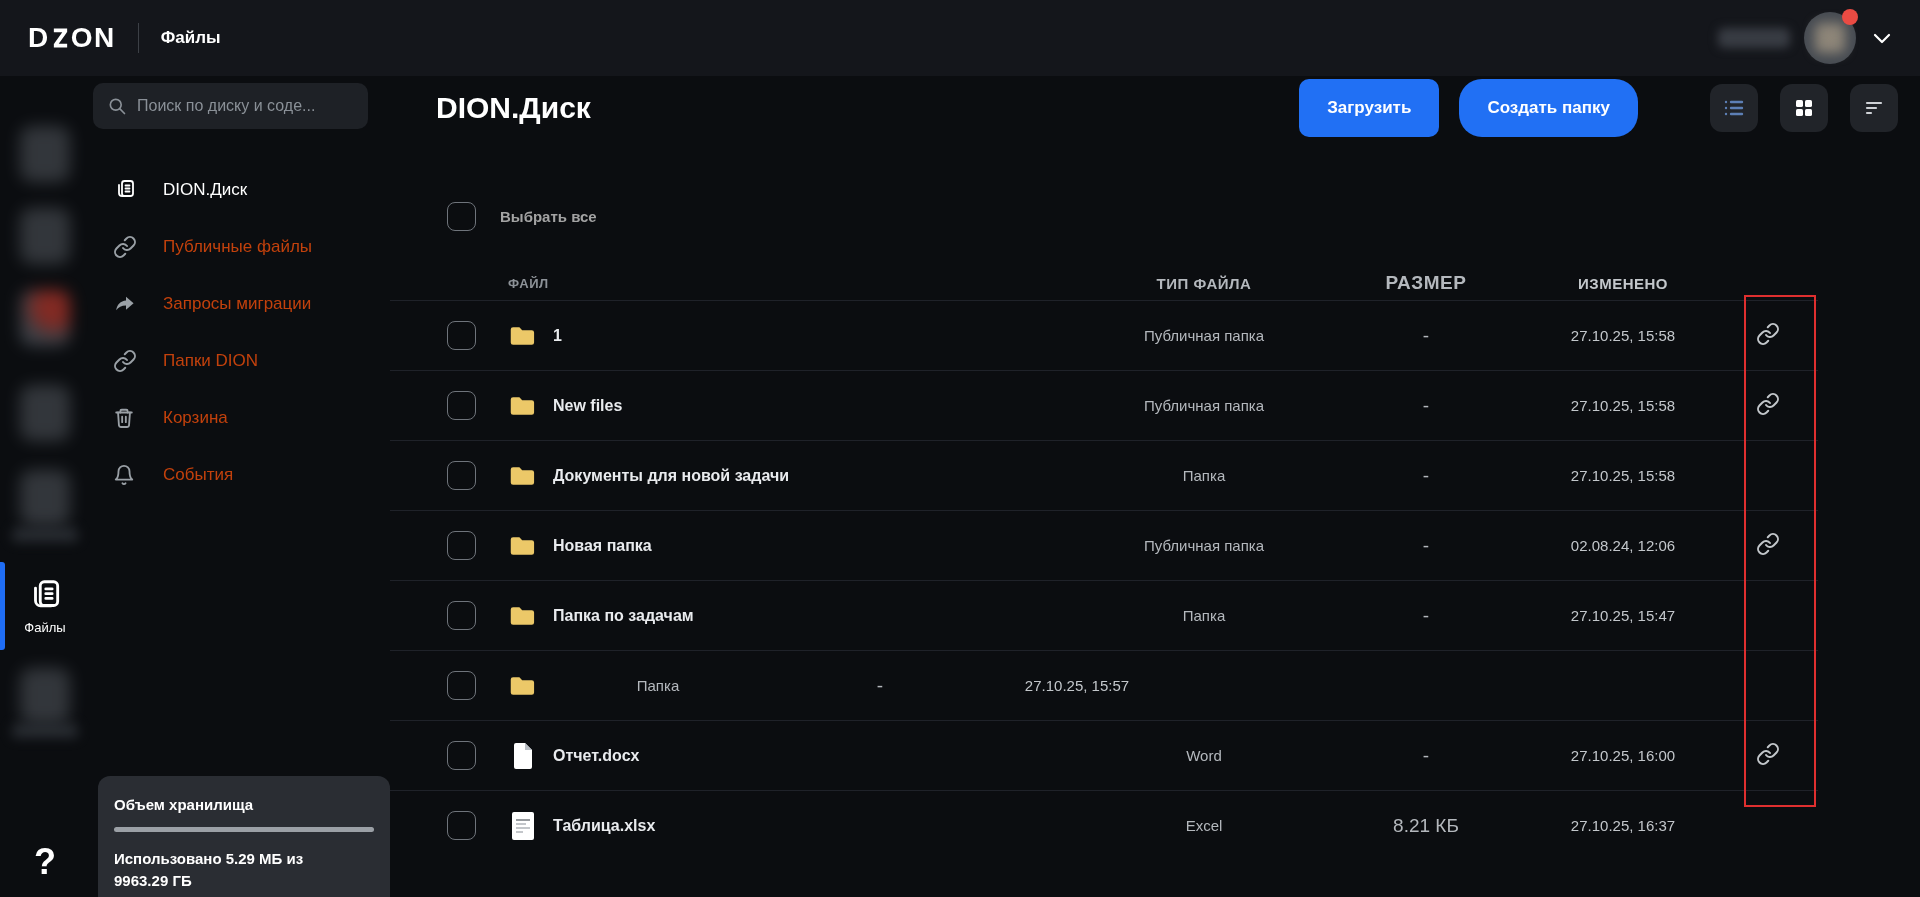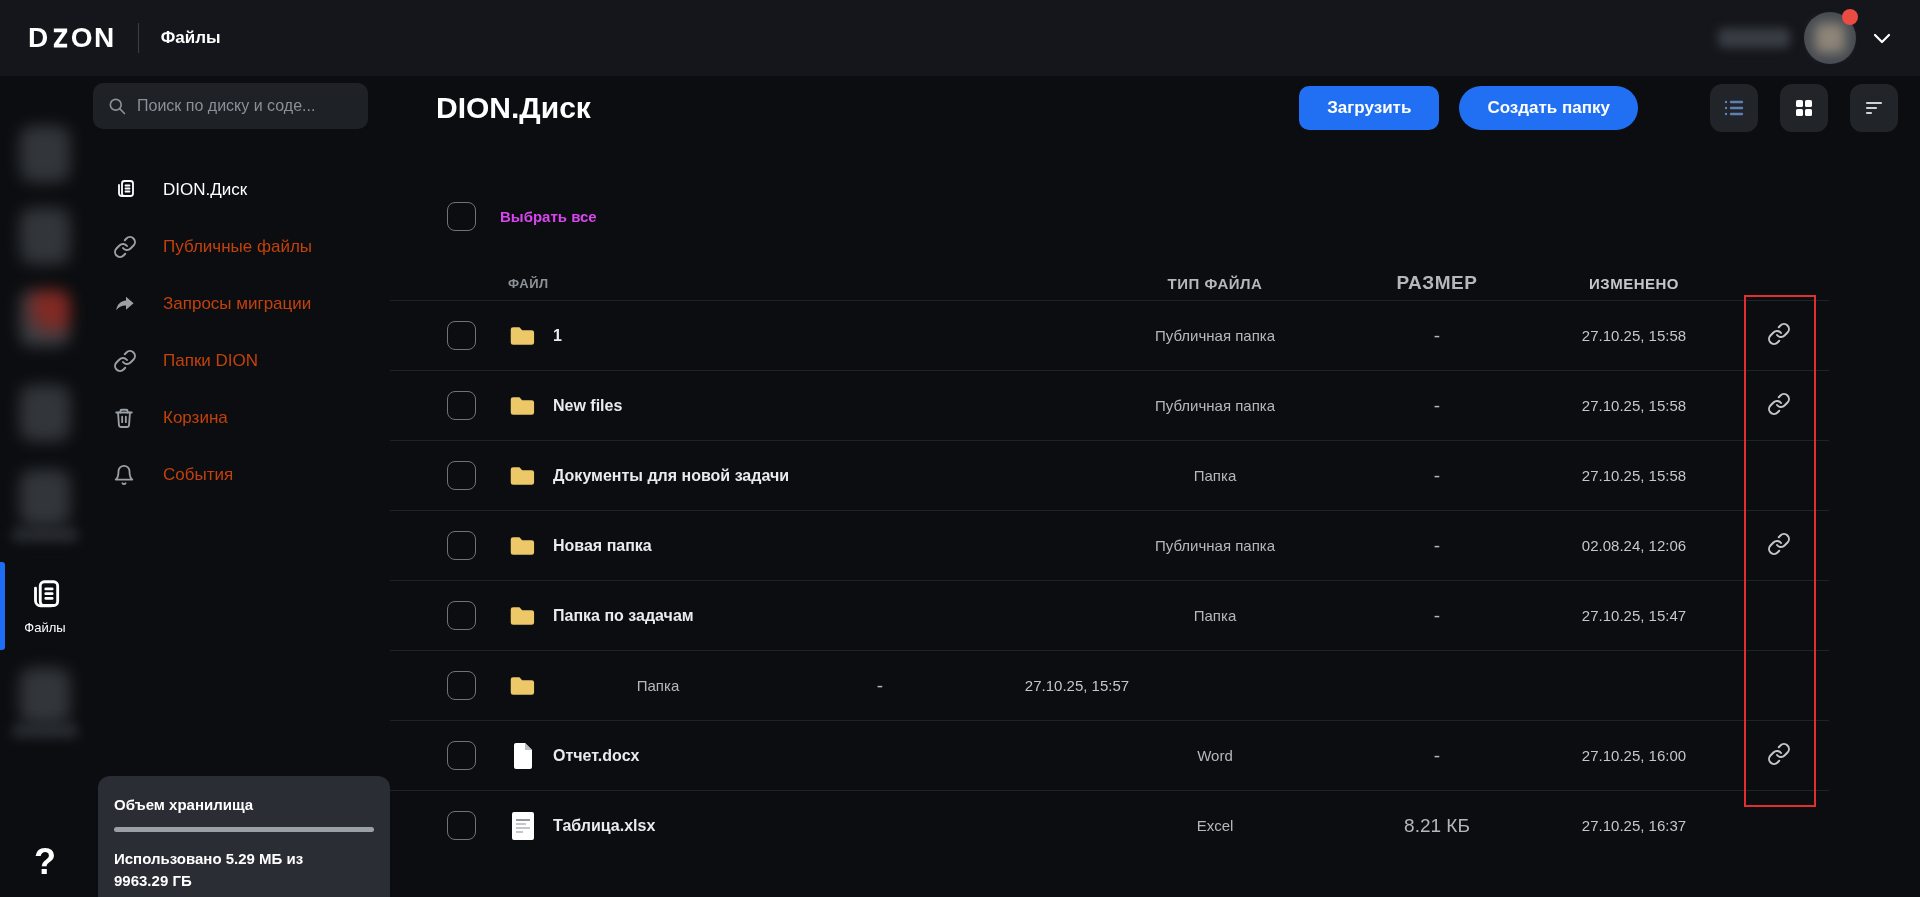--- a/index.html
+++ b/index.html
@@ -51,33 +51,33 @@
   .storage { position:absolute; left:8px; top:700px; width:292px; height:150px; background:#2a2d33;
              border-radius:12px; padding:20px 16px 0 16px; }
   .storage-title { font-size:15px; font-weight:bold; color:#fff; }
   .storage-bar { margin:14px 0 16px 0; height:5px; border-radius:3px; background:#9ba0a6; }
   .storage-usage { font-size:15px; font-weight:bold; color:#fff; line-height:1.45; }
 
   
   .main { position:absolute; top:76px; left:390px; right:0; bottom:0; }
   .main-header { display:flex; align-items:center; height:50px; margin:7px 22px 0 46px; }
   .page-title { font-size:30px; font-weight:bold; color:#fff; margin-right:auto; }
-  .btn { height:44px; padding:8px 28px; border:none; border-radius:10px; background:#2170f4;
+  .btn { height:58px; padding:8px 28px; border:none; border-radius:10px; background:#2170f4;
          color:#fff; font-family:inherit; font-size:17px; font-weight:bold; cursor:pointer; }
   .btn + .btn { margin-left:20px;border-radius:23px; }
   .view-group { display:flex; gap:22px; margin-left:72px; }
   .view-btn { width:48px; height:48px; border:none; border-radius:12px; background:#212429;
               display:flex; align-items:center; justify-content:center; cursor:pointer; }
 
   .checkbox { width:29px; height:29px; border:1.5px solid #6f747b; border-radius:8px;
               background:transparent; cursor:pointer; flex:0 0 29px; }
   .select-row { position:absolute; top:126px; left:57px; display:flex; align-items:center; gap:24px; }
-  .select-label { font-size:15px; font-weight:600; color:#d946ef; }
-
-  .table { position:absolute; top:190px; left:0; right:91px; }
+  .select-label { font-size:15px; font-weight:600; color:#a3a3a3; }
+
+  .table { position:absolute; top:190px; left:0; right:102px; }
   .thead { display:flex; align-items:center; height:34px;
            font-size:13px; font-weight:bold; letter-spacing:.5px; color:#8d9298; }
   .row { display:flex; align-items:center; height:70px; border-top:1px solid #1f2229; }
   .col-check { width:29px; margin-left:57px; }
   .col-icon  { width:30px; margin-left:32px; display:flex; justify-content:center; }
   .col-name  { flex:1; margin-left:15px; font-size:16px; font-weight:600; color:#e9ebee;
                white-space:nowrap; overflow:hidden; }
   .hcol-file { flex:1; margin-left:32px; }
   .col-type  { width:240px; text-align:center; font-size:15px; color:#b4b8bd; }
   .col-size  { width:204px; text-align:center; font-size:19px; color:#b4b8bd; }

